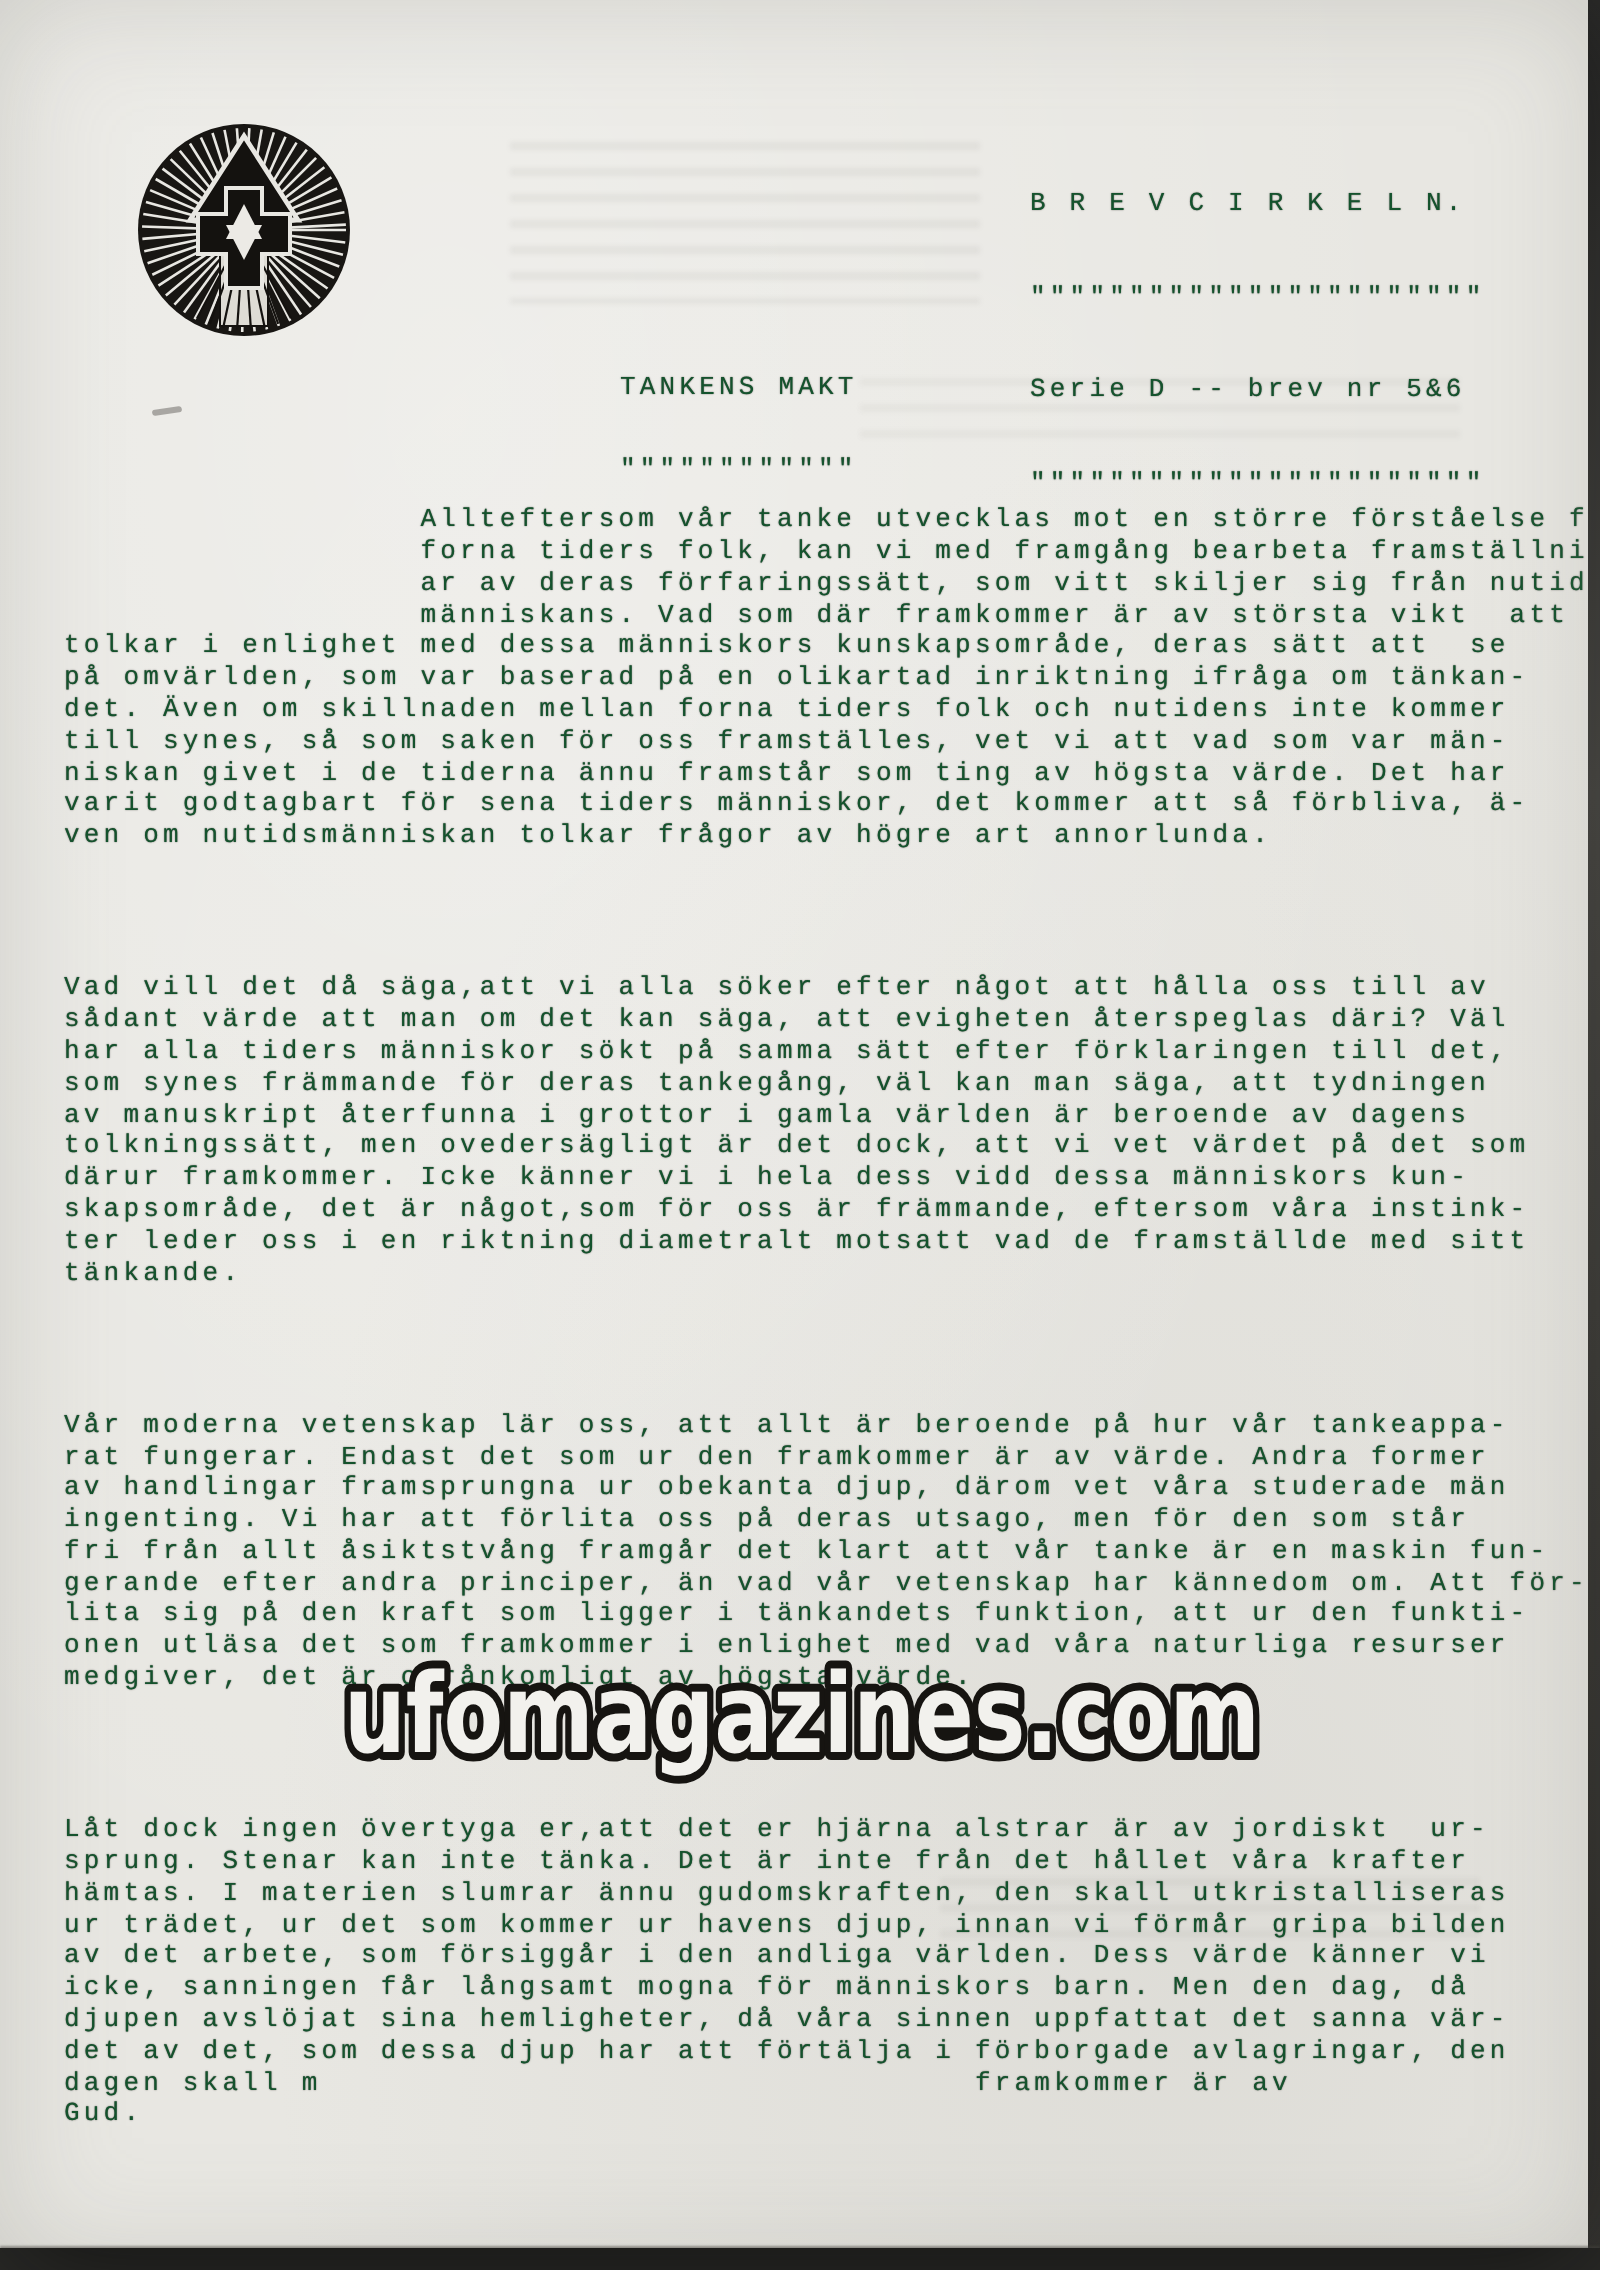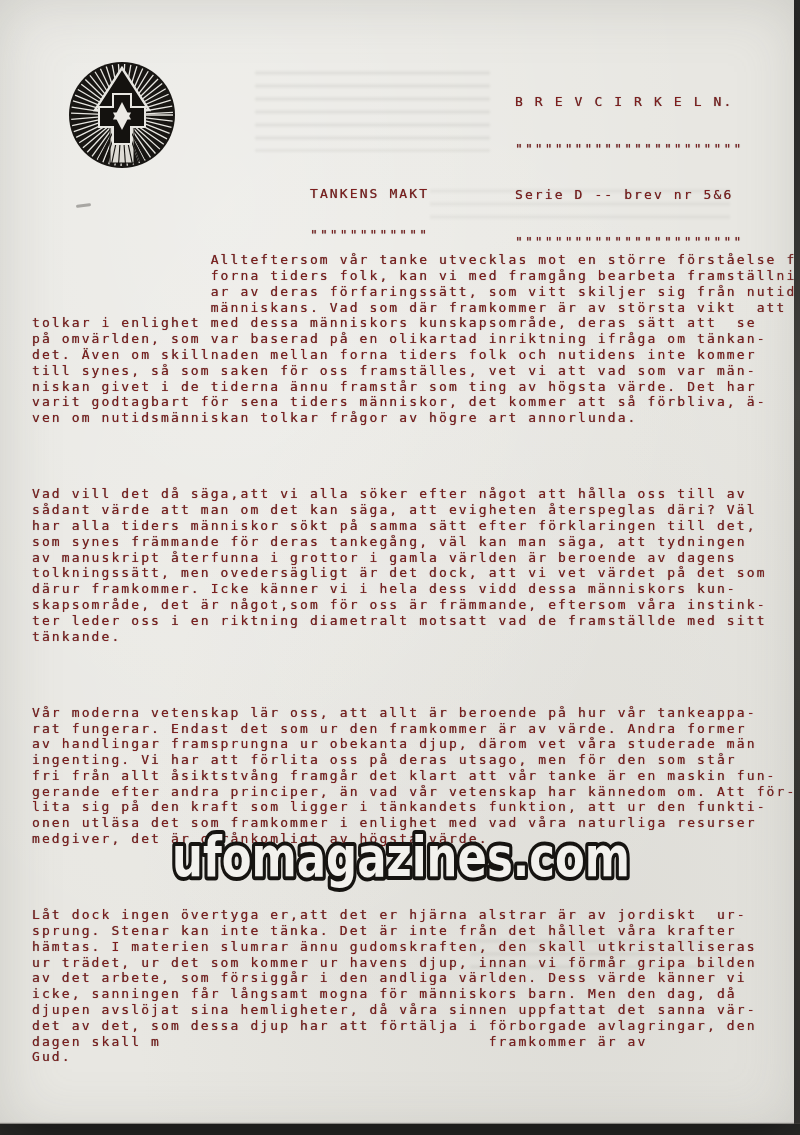--- a/index.html
+++ b/index.html
@@ -6,26 +6,27 @@
   body{
     width:800px;height:1135px;position:relative;overflow:hidden;
     background-color:#e8e7e2;
     background-image:
       radial-gradient(ellipse at 28% 18%, rgba(255,255,255,0.30), transparent 60%),
       radial-gradient(ellipse at 75% 85%, rgba(176,174,166,0.18), transparent 55%),
       radial-gradient(ellipse at 50% 50%, rgba(255,255,255,0.10), transparent 70%);
     font-family:"DejaVu Sans Mono","Liberation Mono",monospace;
   }
   .tw{
-    color:#7f1d1d;
+    color:#14532d;
     font-size:13px;
     letter-spacing:2.1px;
     line-height:15.8px;
     white-space:pre;
     text-shadow:0 0 0.7px rgba(58,55,50,0.85);
+    font-family:Liberation Mono, monospace;
   }
   .header-block{position:absolute;left:515px;top:63px;line-height:15.5px;}
   .title-block{position:absolute;left:310px;top:160px;line-height:13.5px;}
   .body-text{position:absolute;left:32px;top:189px;}
   .para{margin:0 0 13px 0;}
   .logo{position:absolute;left:66px;top:57px;width:112px;height:112px;}
   .pencil-mark{
     position:absolute;left:76px;top:204px;width:15px;height:3px;
     background:rgba(84,82,77,0.45);transform:rotate(-8deg);border-radius:2px;
   }

